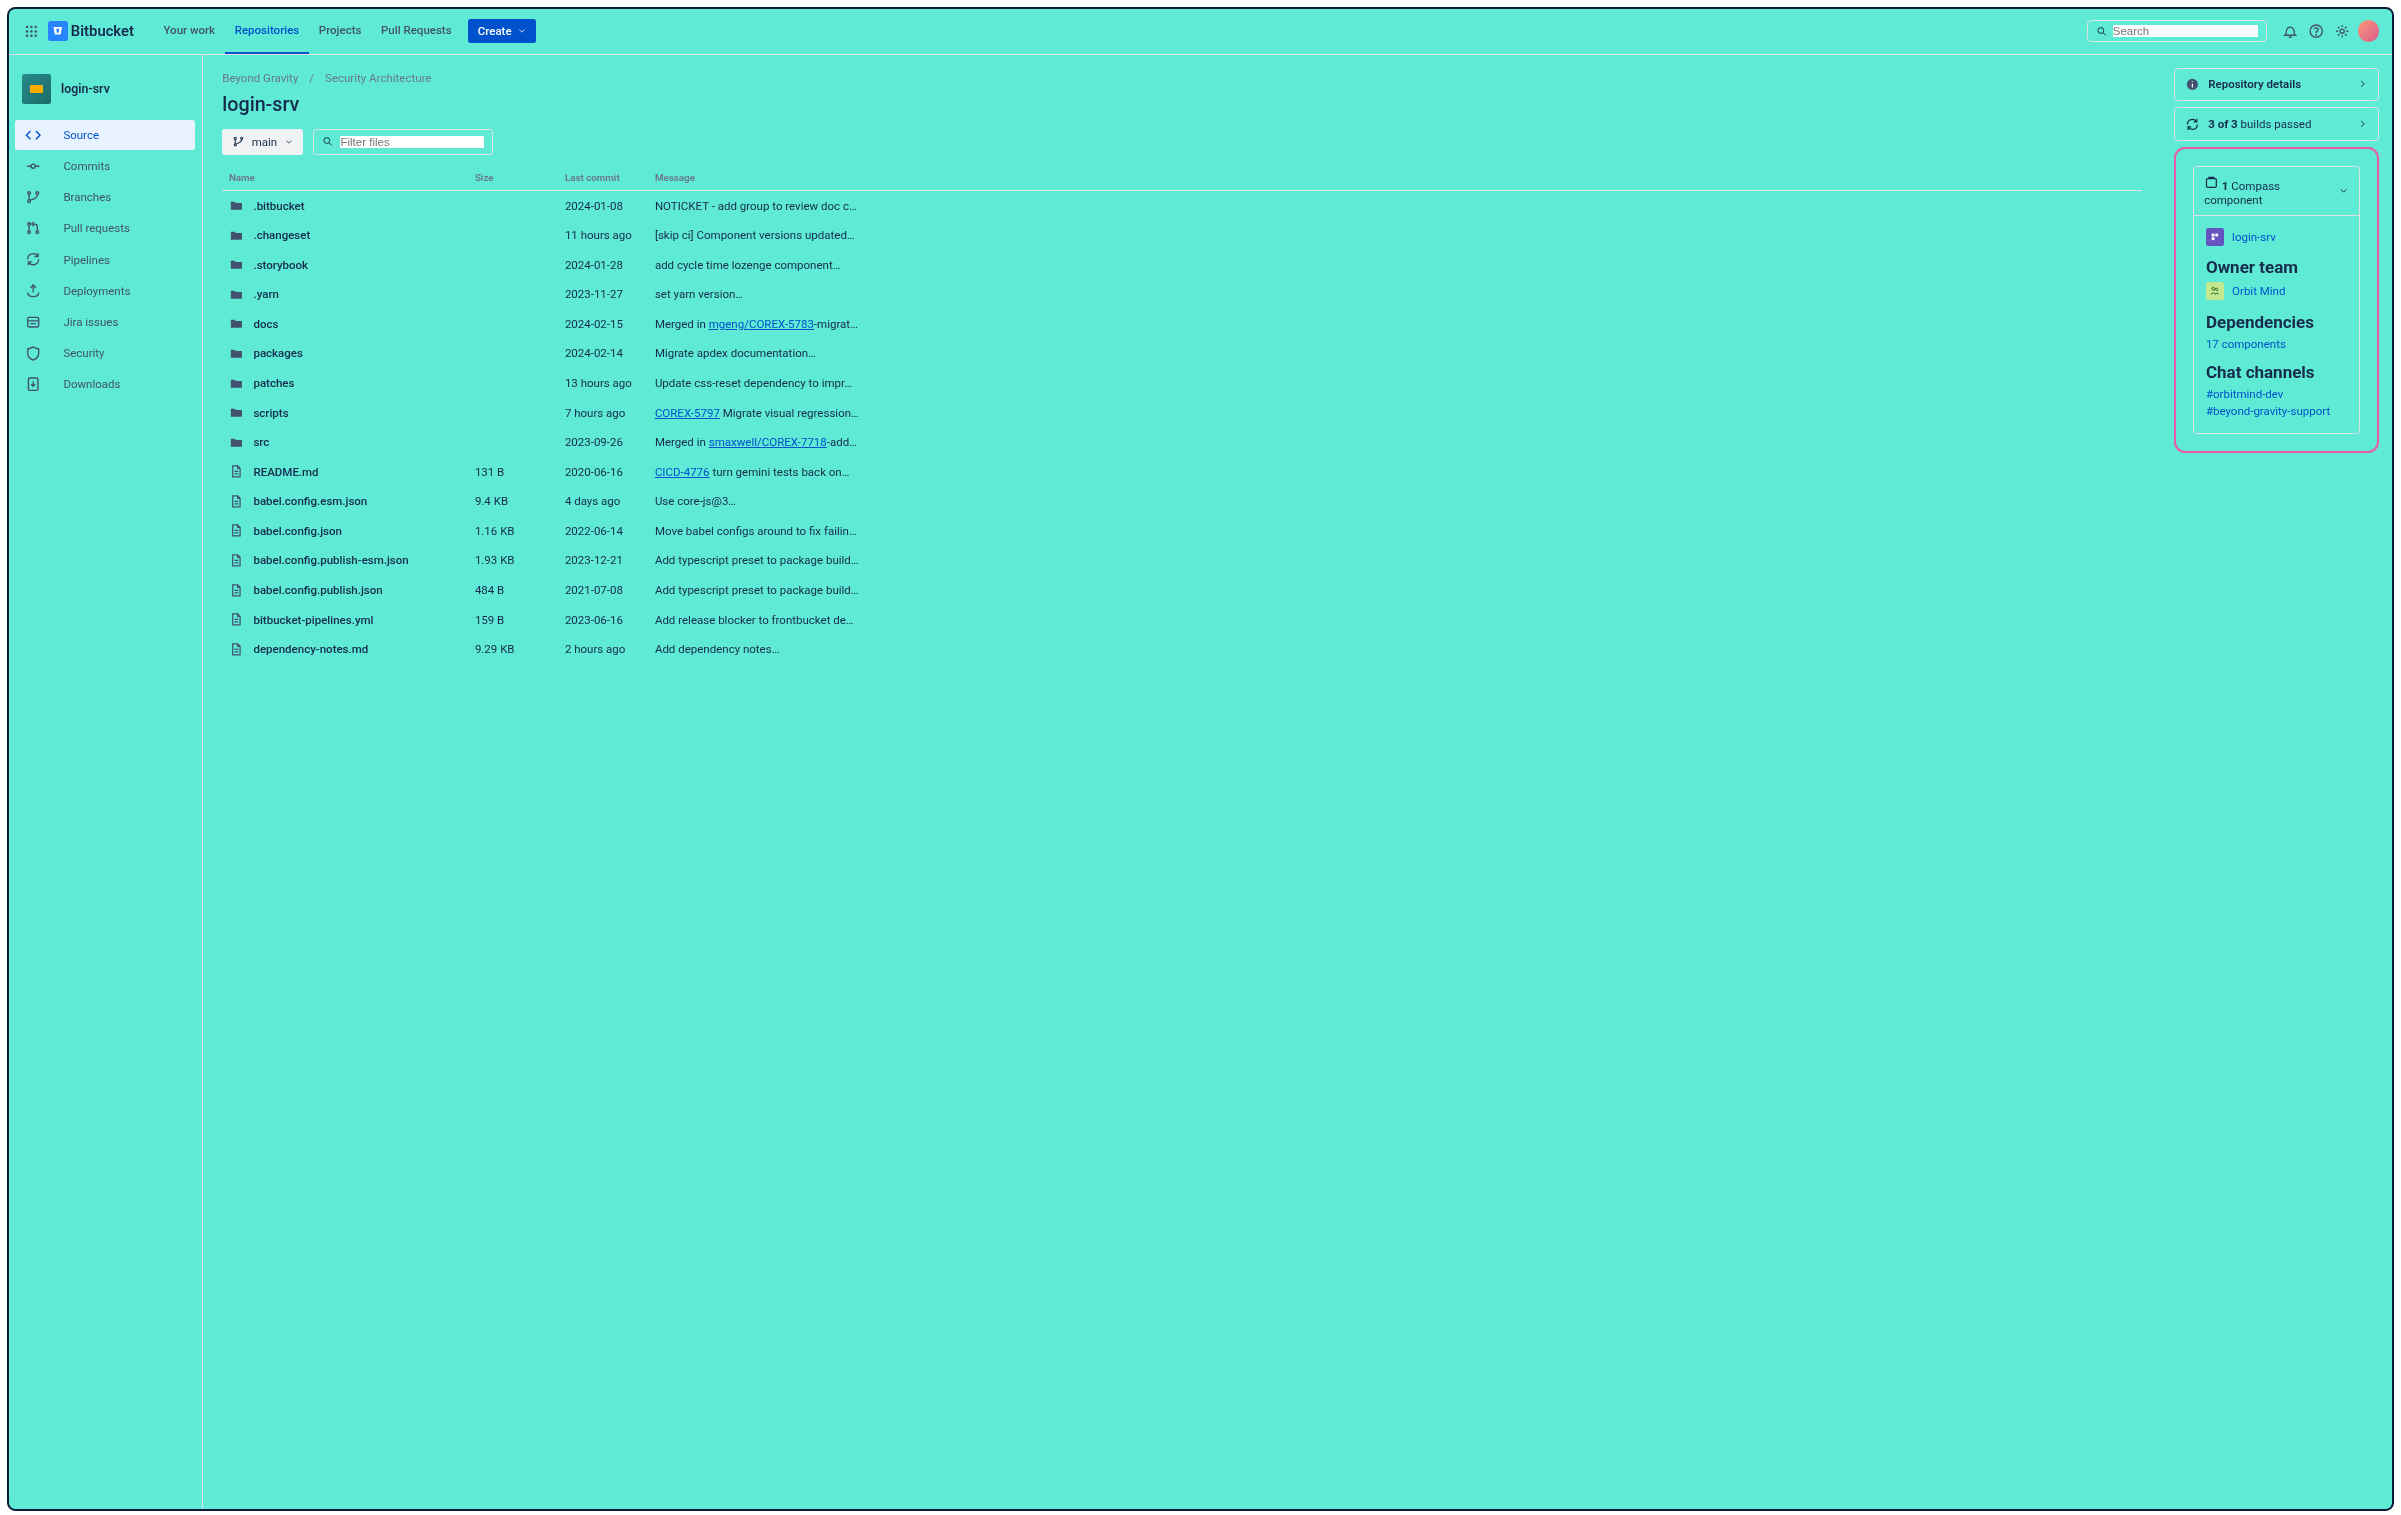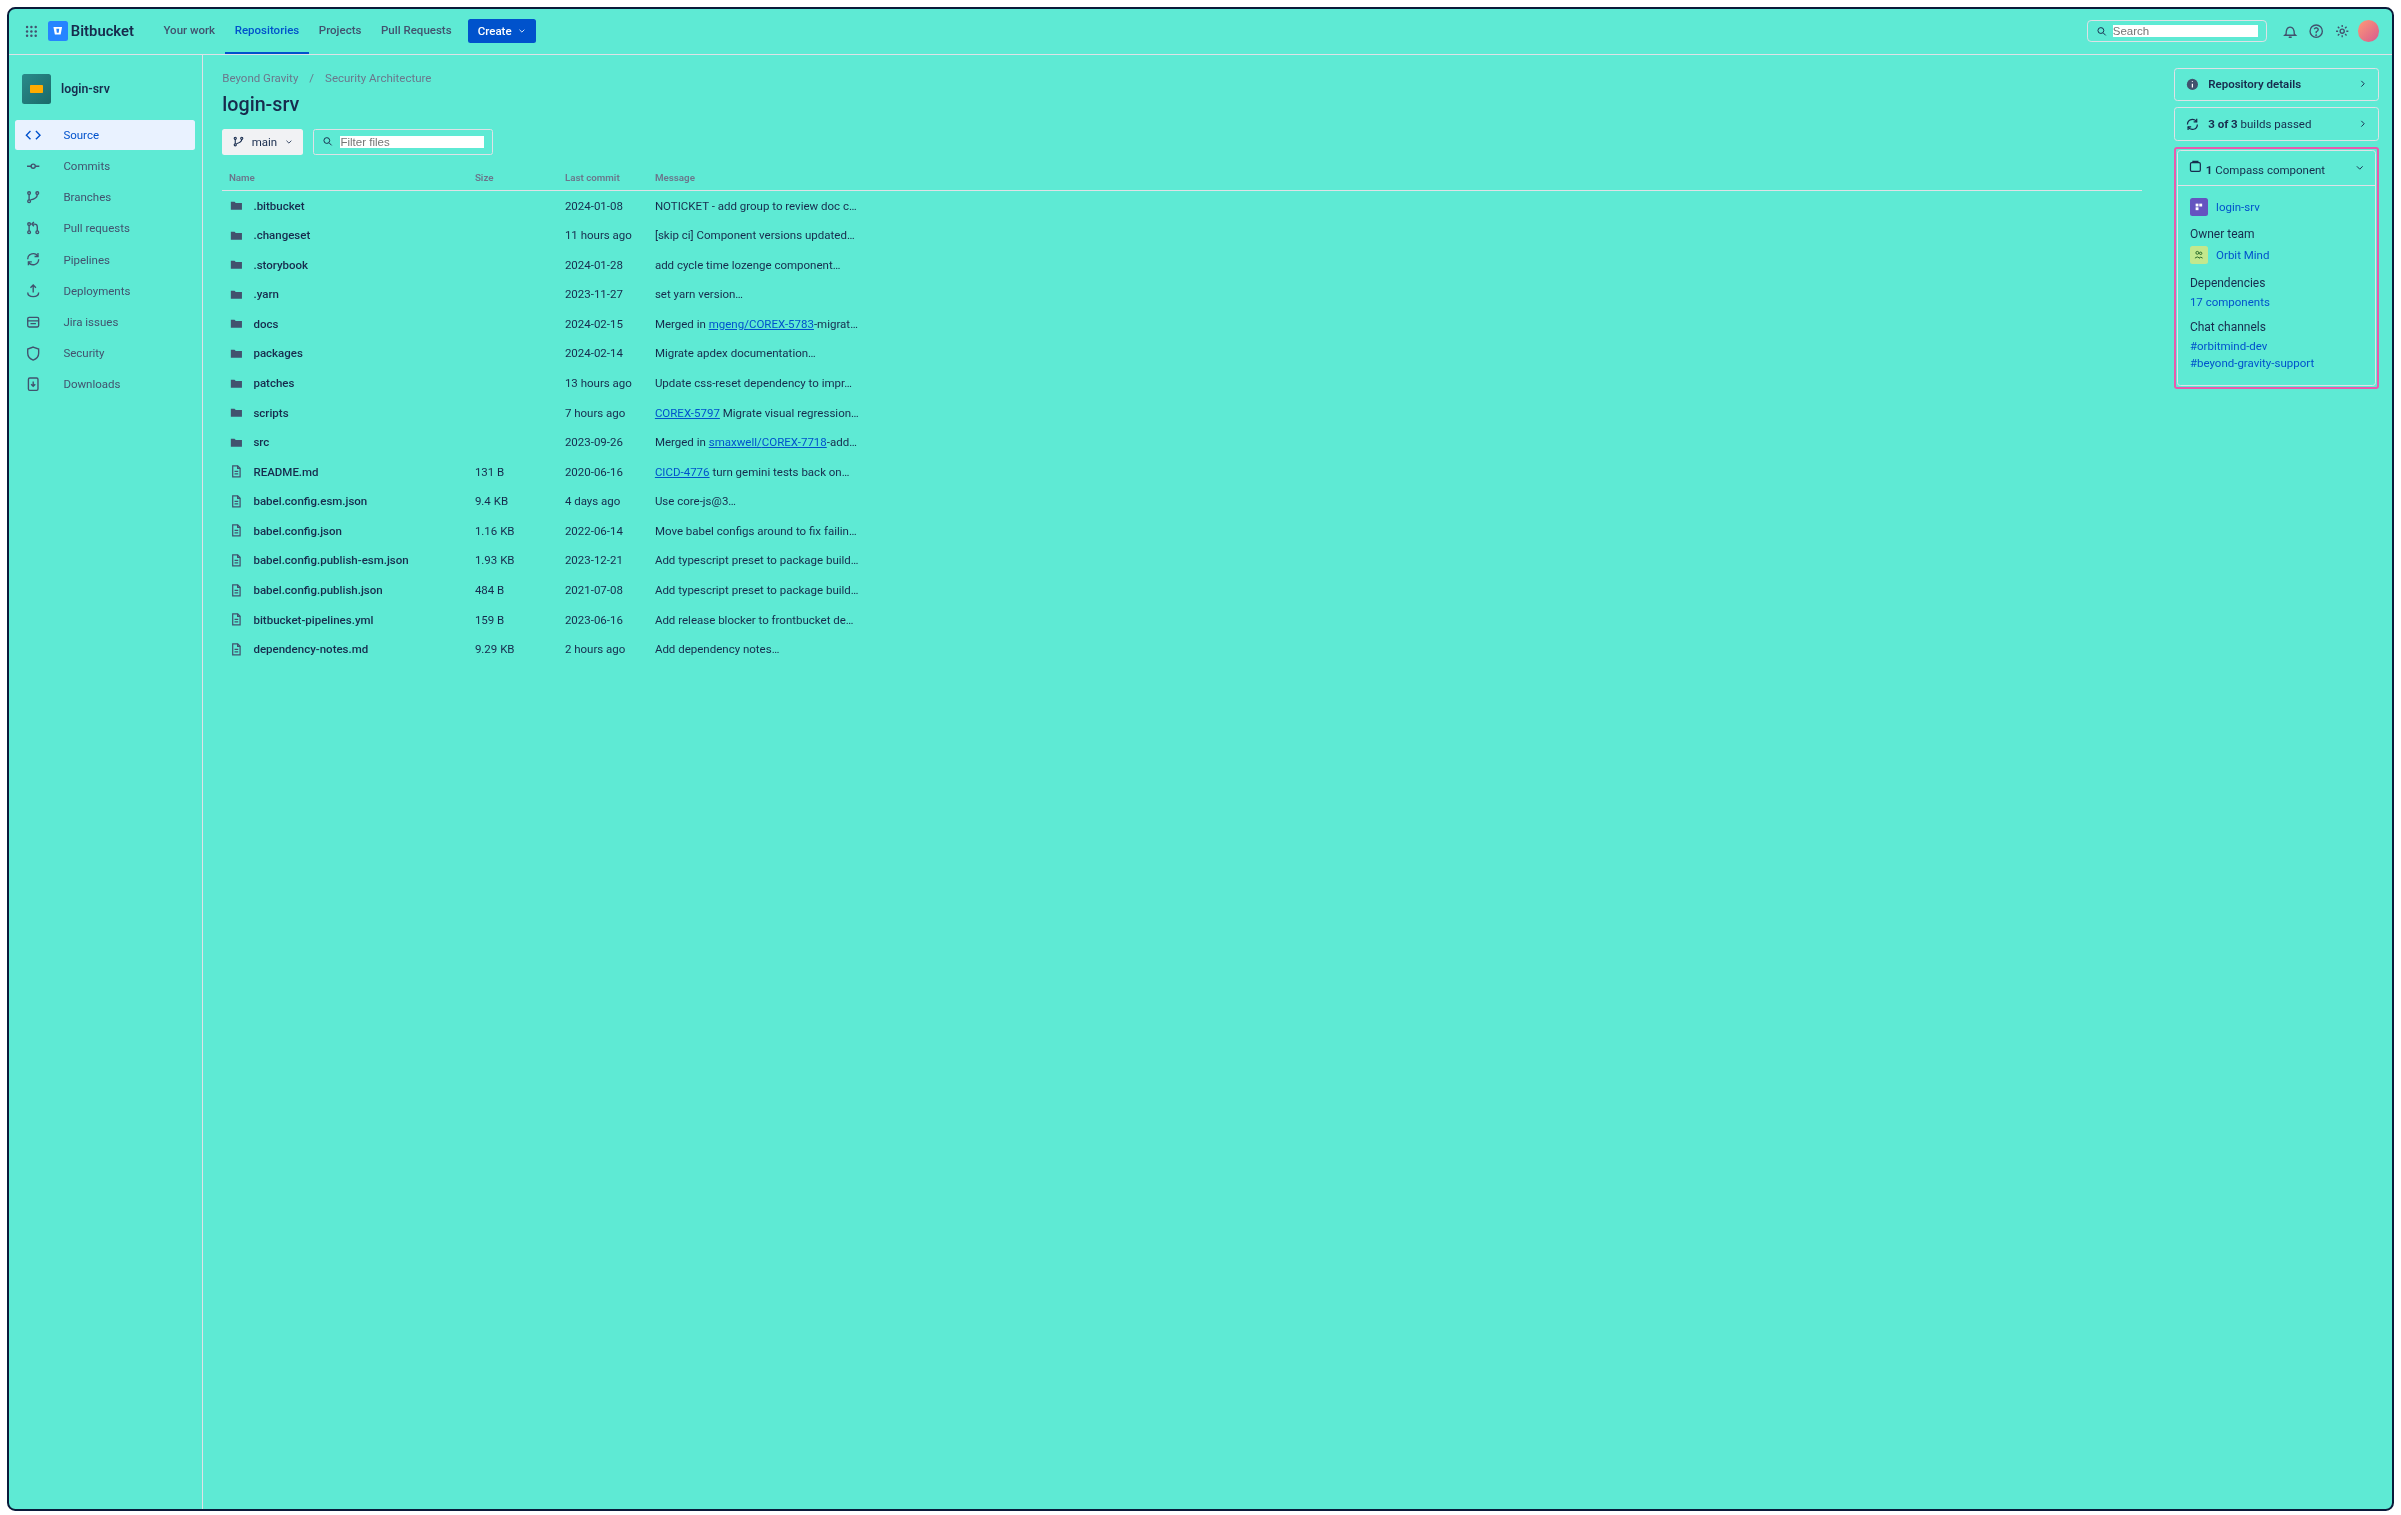--- a/index.html
+++ b/index.html
@@ -45,28 +45,28 @@
 .file-table th { text-align: left; font-weight: 600; font-size: 9.8px; color: #6B778C; padding: 6.6px; border-bottom: 0.8px solid #dfe1e6; }
 .file-table td { padding: 7.4px 6.6px; font-size: 11.5px; vertical-align: middle; }
 .file-table td.name-cell { display: flex; align-items: center; gap: 8.2px; font-weight: 500; }
 .file-icon { color: #42526E; width: 16.4px; display: flex; }
 .msg-link { color: #0052CC; text-decoration: underline; }
 .msg-col { max-width: 213px; white-space: nowrap; overflow: hidden; text-overflow: ellipsis; }
 
 .rightbar { width: 231px; padding: 13px; }
 .panel-row { display: flex; align-items: center; justify-content: space-between; border: 0.8px solid #dfe1e6; border-radius: 3.3px; padding: 8.2px 9.8px; margin-bottom: 6.6px; cursor: pointer; }
 .panel-row .lead { display: flex; align-items: center; gap: 8.2px; }
-.compass-card { border: 2.5px solid #e85aad; border-radius: 3px; padding: 1px; }
+.compass-card { border: 2.5px solid #e85aad; border-radius: 11px; padding: 17px; }
 .compass-inner { border: 0.8px solid #dfe1e6; border-radius: 3.3px; }
 .compass-head { display: flex; align-items: center; justify-content: space-between; padding: 8.2px 9.8px; cursor: pointer; border-bottom: 0.8px solid #dfe1e6; }
 .compass-body { padding: 11.5px; }
 .comp-link { display: flex; align-items: center; gap: 8.2px; margin-bottom: 11.5px; }
 .comp-badge { width: 18px; height: 18px; border-radius: 2.5px; display: flex; align-items: center; justify-content: center; }
 .comp-link-text { color: #0052CC; }
-.section-label { font-weight: 400; font-size: 12px; margin-bottom: 4.9px; }
+.section-label { font-weight: 700; font-size: 17px; margin-bottom: 4.9px; }
 .team-row { display: flex; align-items: center; gap: 8.2px; margin-bottom: 11.5px; }
 .team-badge { width: 18px; height: 18px; background: #c3e88d; border-radius: 2.5px; display: flex; align-items: center; justify-content: center; }
 .link-text { color: #0052CC; cursor: pointer; margin-bottom: 3.3px; display: block; }
 
 svg { stroke: currentColor; fill: none; stroke-width: 2; }
 .col-name { width: 246px; }
 .col-size { width: 90px; }
 .col-commit { width: 90px; }
 </style>
 </head>

